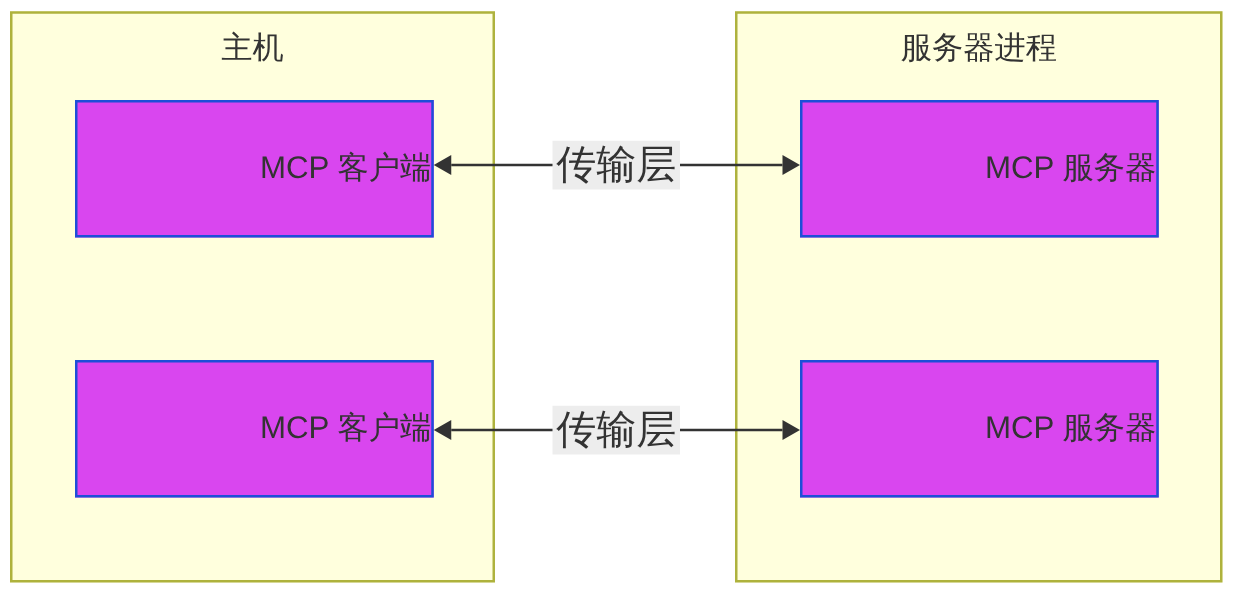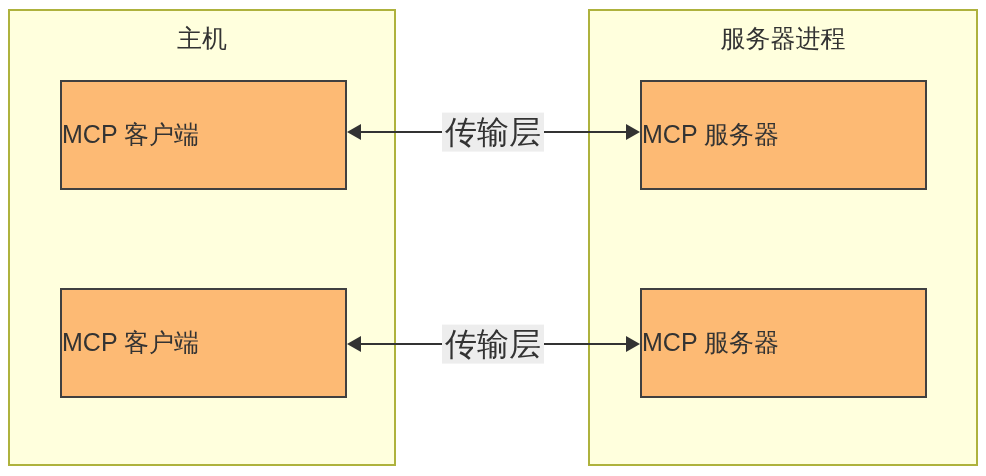--- a/index.html
+++ b/index.html
@@ -34,26 +34,26 @@
     text-align: center;
     font-size: 25px;
     color: #333333;
     line-height: 1.1;
     white-space: nowrap;
   }
 
   
   .node-box {
     position: absolute;
-    background: #fdba74;
-    border: 2px solid #404040;
+    background: #d946ef;
+    border: 2px solid #1d4ed8;
     box-sizing: border-box;
     display: flex;
     align-items: center;
-    justify-content: flex-start;
+    justify-content: flex-end;
   }
   .node-label {
     font-size: 25px;
     color: #333333;
     white-space: nowrap;
     line-height: 1.1;
   }
 
   
   .connector {

